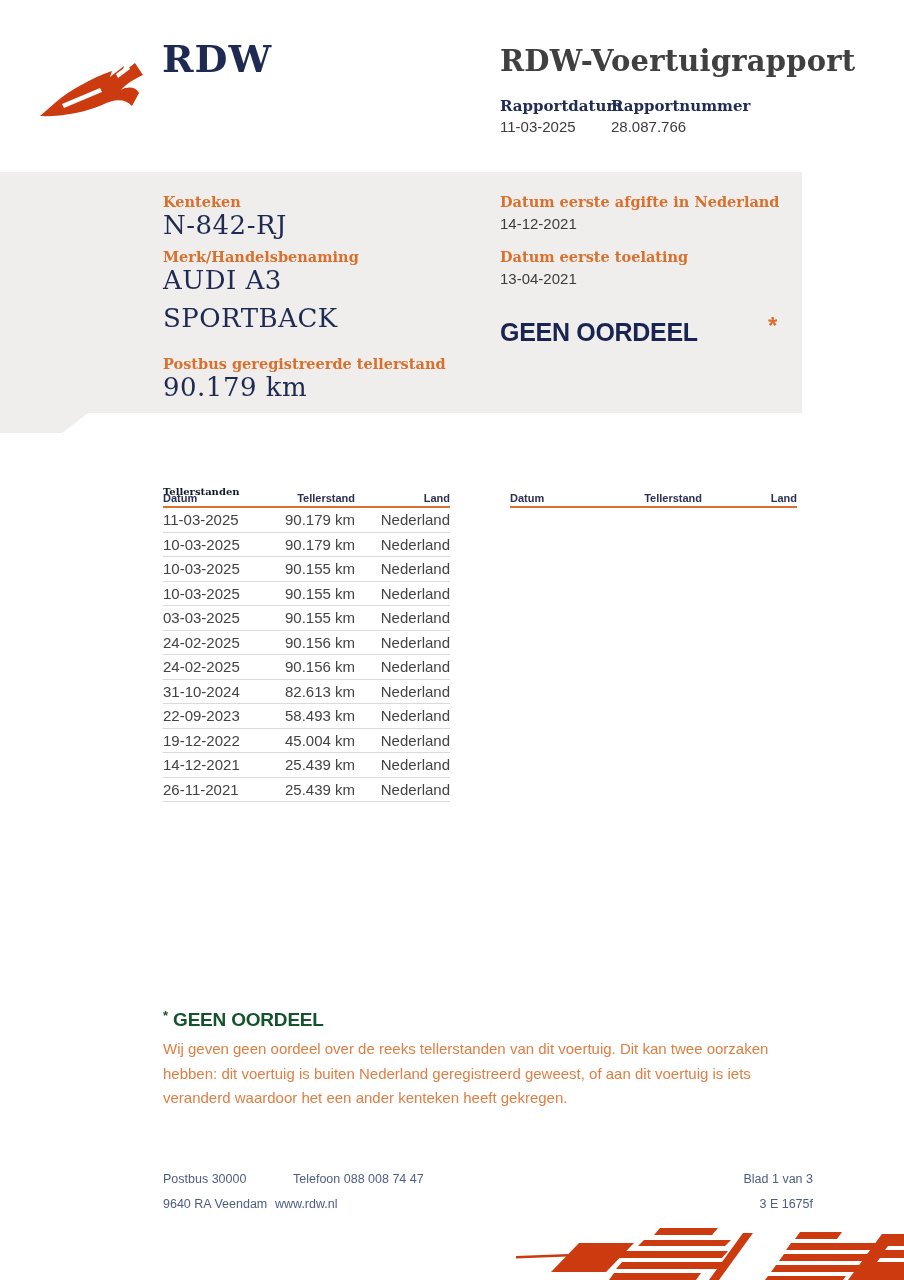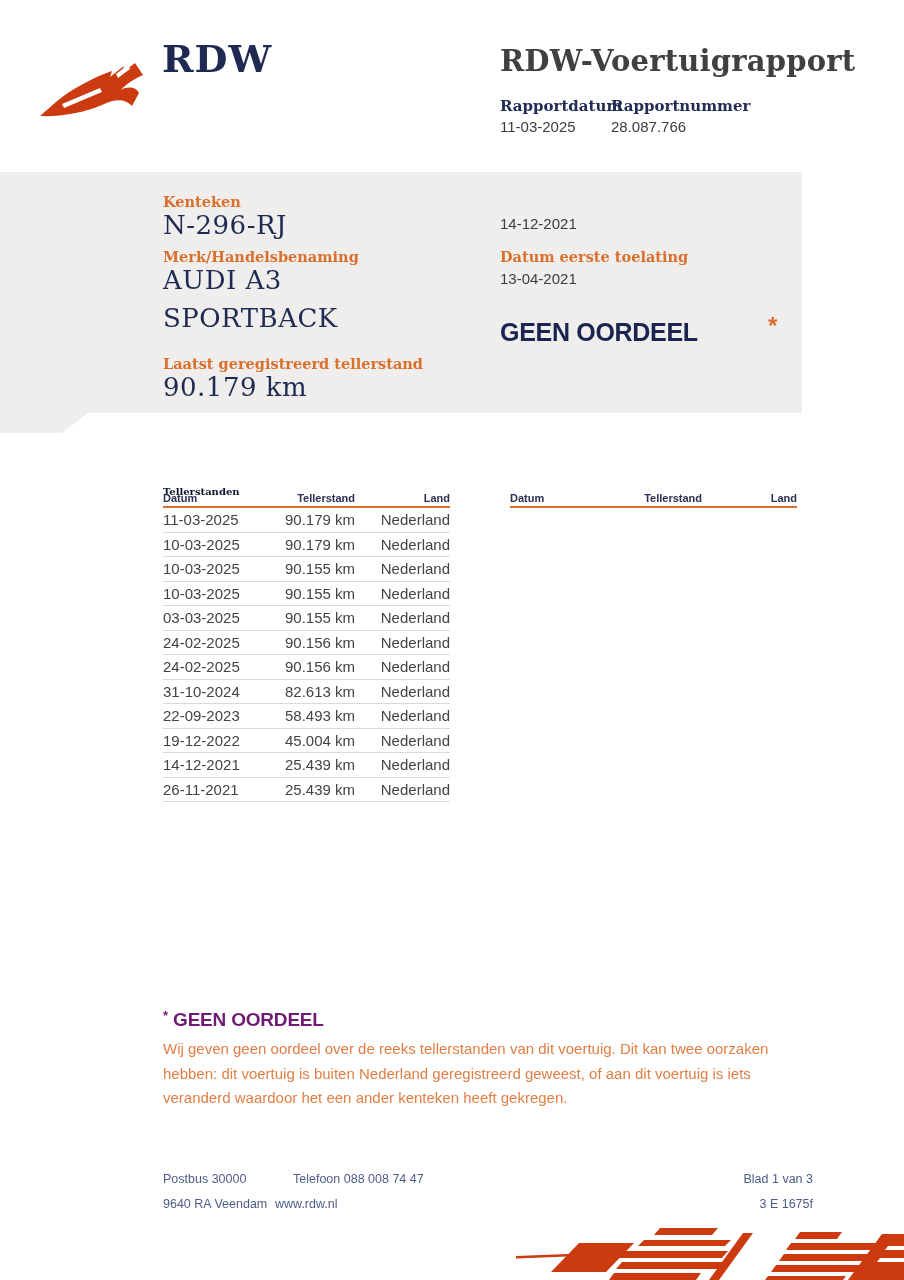--- a/index.html
+++ b/index.html
@@ -64,21 +64,21 @@
   }
   .trow {
     display:flex; align-items:center; height:24.5px;
     border-bottom:1px solid #dcdad8; font-size:15px; color:#434343;
   }
   .c1 { width:112px; text-align:left; }
   .c2 { width:80px;  text-align:right; }
   .c3 { width:95px;  text-align:right;padding-left:25px; }
 
   
-  .footnote-head { position:absolute; left:163px; top:1008px; color:#701a75; }
+  .footnote-head { position:absolute; left:163px; top:1008px; color:#14532d; }
   .footnote-head .star { font-size:13px; font-weight:700; vertical-align:6px; }
   .footnote-head .head-text { font-size:19px; font-weight:700; letter-spacing:-0.2px; margin-left:5px; }
   .footnote-body {
     position:absolute; left:163px; top:1037px; width:648px;
     font-size:15px; line-height:24.5px; color:#e07e44;
   }
 
   
   .footer-item { position:absolute; font-size:12.5px; color:#4e5d88; }
   .f-l1 { left:163px; top:1172px; } .f-l2 { left:163px; top:1197px; }
@@ -103,29 +103,30 @@
   <div class="doc-title slab">RDW-Voertuigrapport</div>
 
   <div class="rapport-label rl1 slab">Rapportdatum</div>
   <div class="rapport-label rl2 slab">Rapportnummer</div>
   <div class="rapport-value rv1">11-03-2025</div>
   <div class="rapport-value rv2">28.087.766</div>
 
   <div class="grey-panel"></div>
 
   <div class="lbl" style="left:163px; top:193px;">Kenteken</div>
-  <div class="bigval" style="left:163px; top:210px;">N-296-RJ</div>
+  <div class="bigval" style="left:163px; top:210px;">N-842-RJ</div>
 
   <div class="lbl" style="left:163px; top:248px;">Merk/Handelsbenaming</div>
   <div class="bigval" style="left:163px; top:265px;">AUDI A3</div>
   <div class="bigval" style="left:163px; top:303px;">SPORTBACK</div>
 
-  <div class="lbl" style="left:163px; top:355px;">Laatst geregistreerd tellerstand</div>
+  <div class="lbl" style="left:163px; top:355px;">Postbus geregistreerde tellerstand</div>
   <div class="bigval" style="left:163px; top:372px;">90.179 km</div>
 
+  <div class="lbl" style="left:500px; top:193px;">Datum eerste afgifte in Nederland</div>
   <div class="midval" style="left:500px; top:215px;">14-12-2021</div>
 
   <div class="lbl" style="left:500px; top:248px;">Datum eerste toelating</div>
   <div class="midval" style="left:500px; top:270px;">13-04-2021</div>
 
   <div class="verdict">GEEN OORDEEL</div>
   <div class="verdict-star">*</div>
 
   <div class="section-title">Tellerstanden</div>
 

